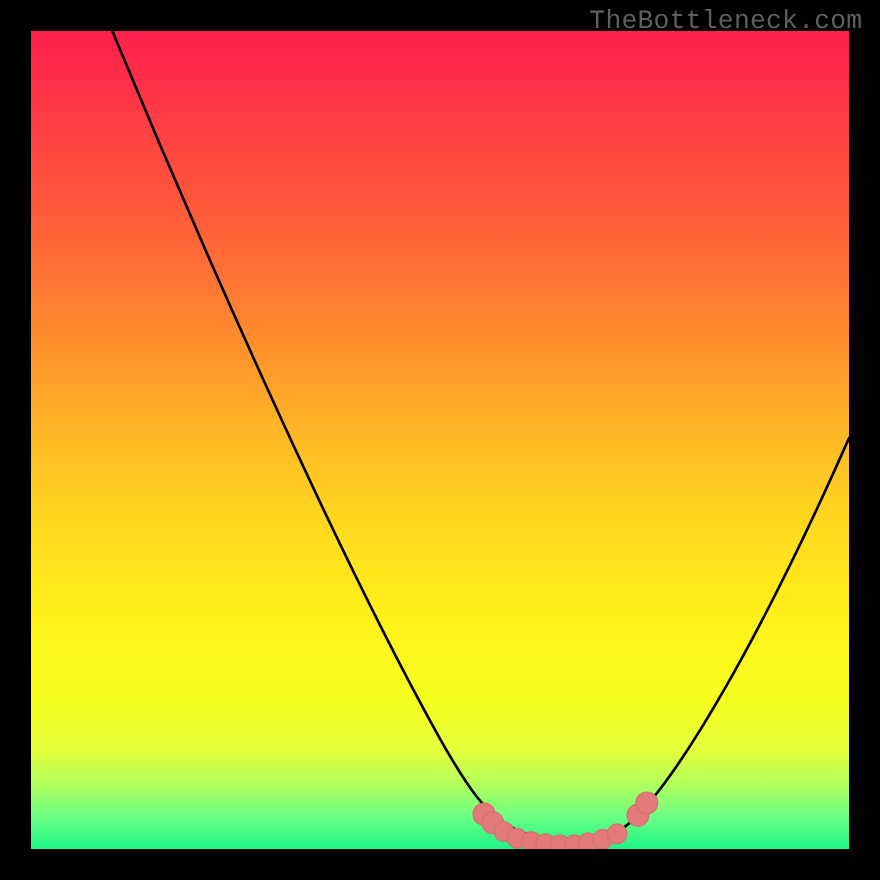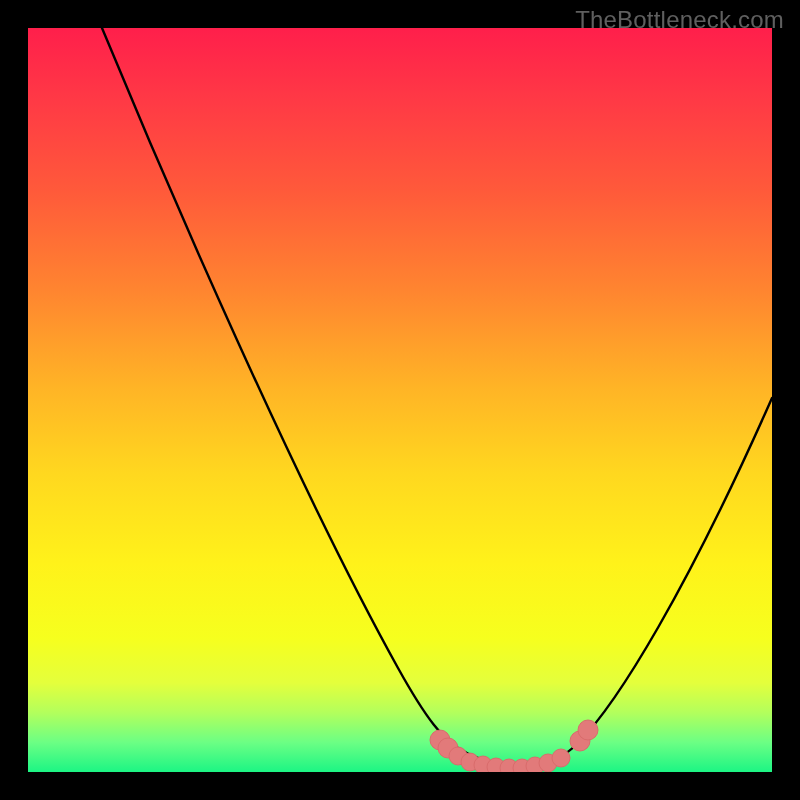--- a/index.html
+++ b/index.html
@@ -29,21 +29,21 @@
     inset: 0;
   }
   .curve-svg {
     position: absolute;
     inset: 0;
   }
   .watermark {
     position: absolute;
     top: 6px;
     right: 16px;
-    font-family: Liberation Sans, sans-serif;
+    font-family: Liberation Mono, monospace;
     font-size: 24px;
     font-weight: 500;
     color: #5f5f5f;
     letter-spacing: 0.2px;
   }
 </style>
 </head>
 <body>
 
 <div class="stage">

